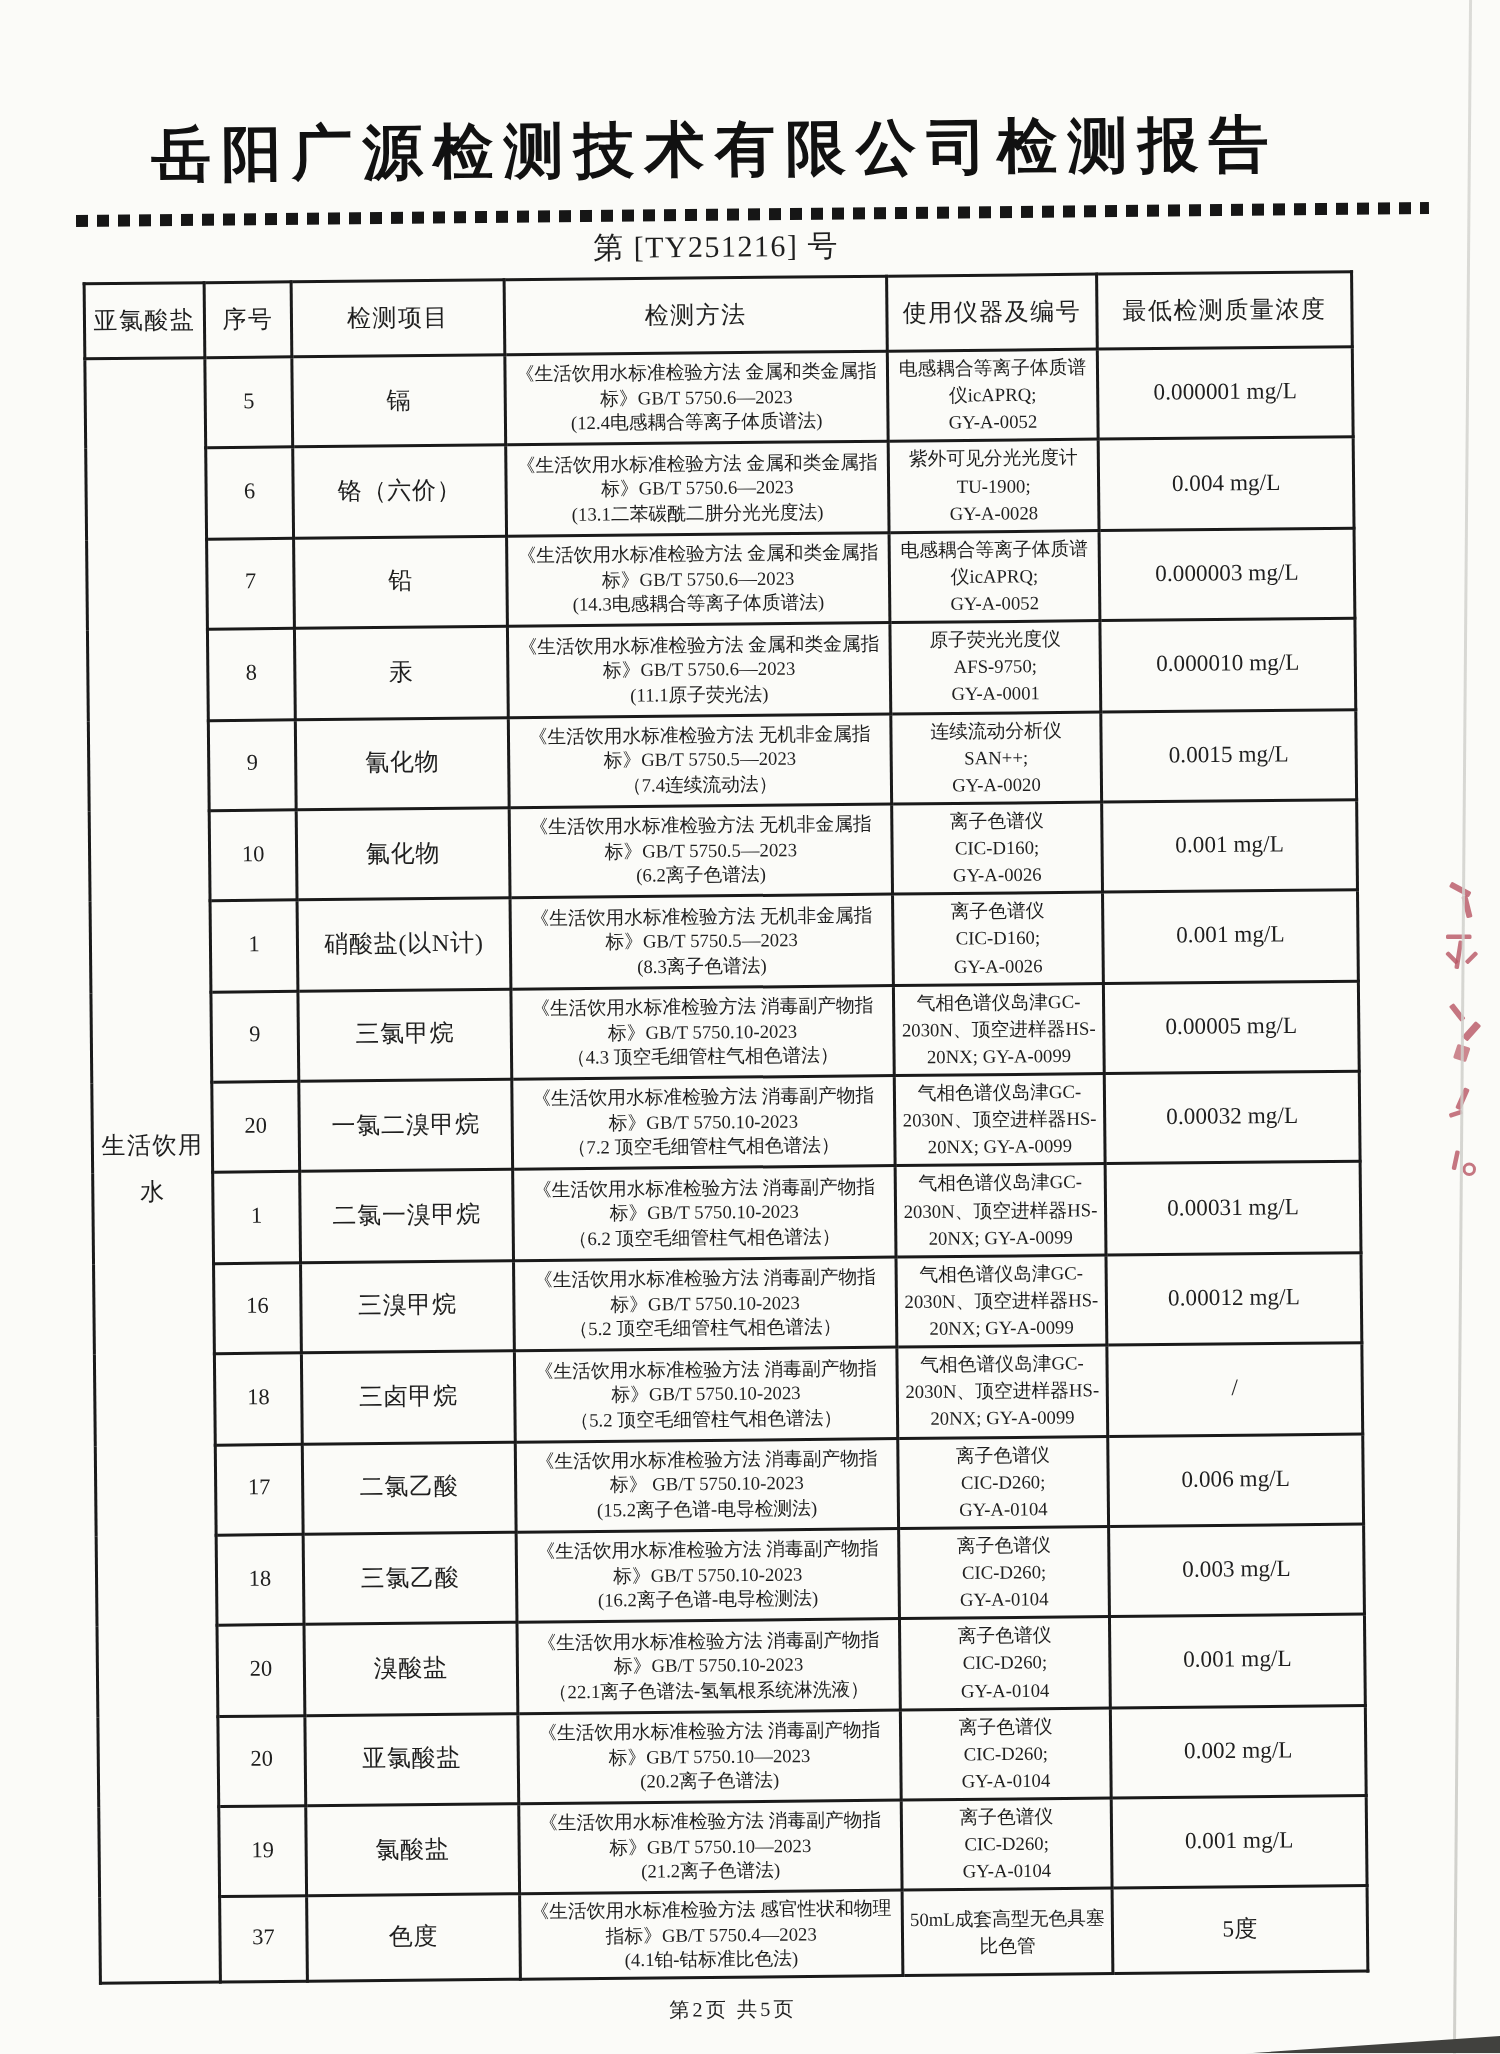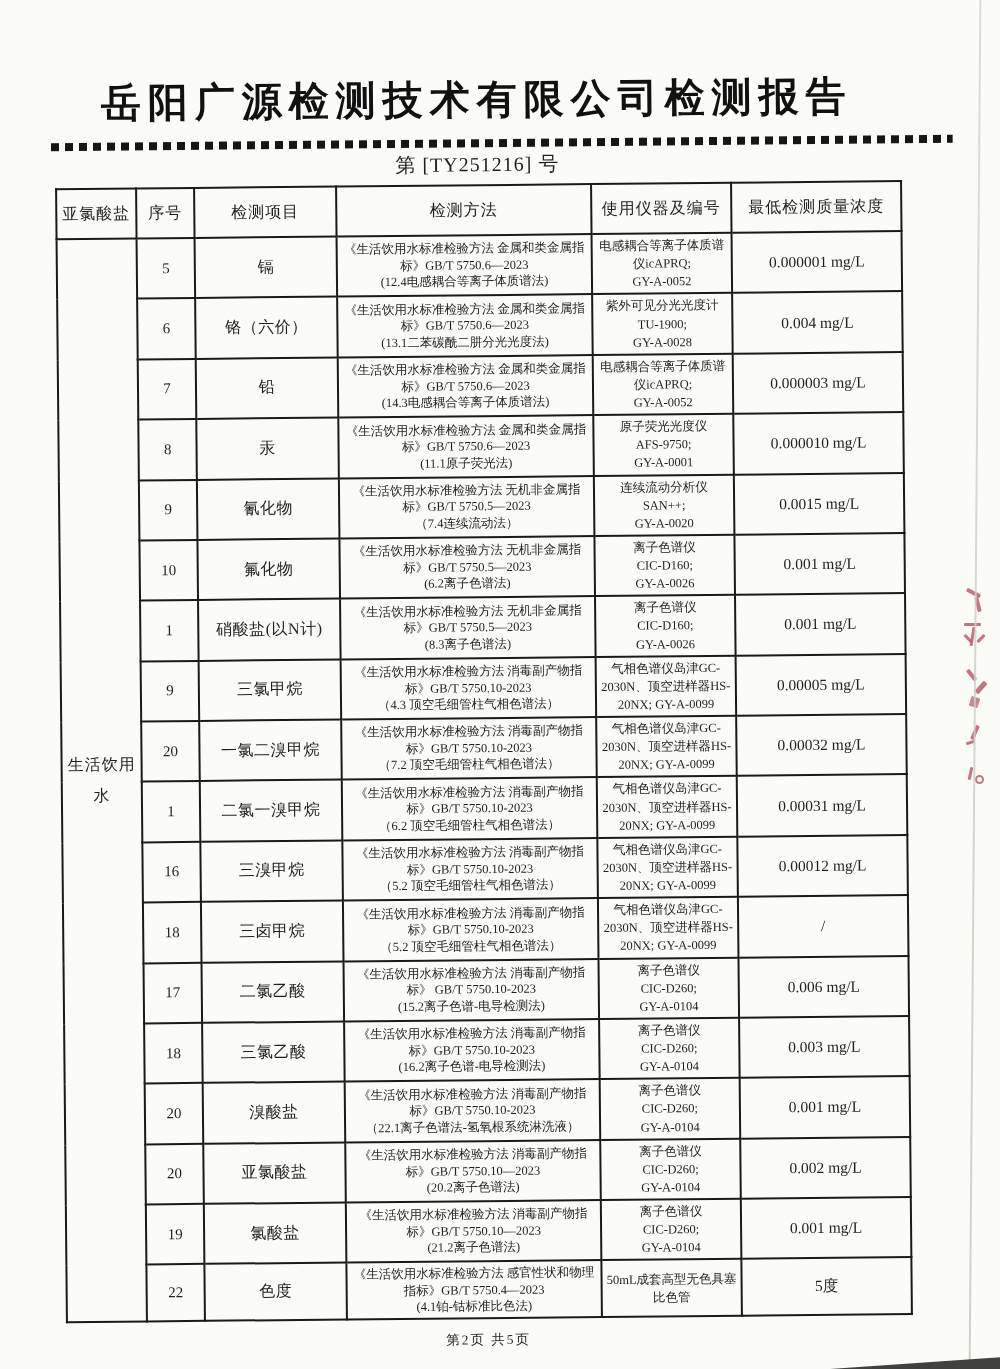--- a/index.html
+++ b/index.html
@@ -309,21 +309,21 @@
     <td class="c-no f-no">19</td>
     <td class="c-item f-item">氯酸盐</td>
     <td class="c-method f-method">《生活饮用水标准检验方法 消毒副产物指标》GB/T 5750.10—2023
 (21.2离子色谱法)</td>
     <td class="c-inst f-instrument">离子色谱仪
 CIC-D260;
 GY-A-0104</td>
     <td class="c-val f-value">0.001 mg/L</td>
   </tr>
           <tr>
-    <td class="c-no f-no">22</td>
+    <td class="c-no f-no">37</td>
     <td class="c-item f-item">色度</td>
     <td class="c-method f-method">《生活饮用水标准检验方法 感官性状和物理指标》GB/T 5750.4—2023
 (4.1铂-钴标准比色法)</td>
     <td class="c-inst f-instrument">50mL成套高型无色具塞
 比色管</td>
     <td class="c-val f-value">5度</td>
   </tr>
         </tbody>
     </table>
 

